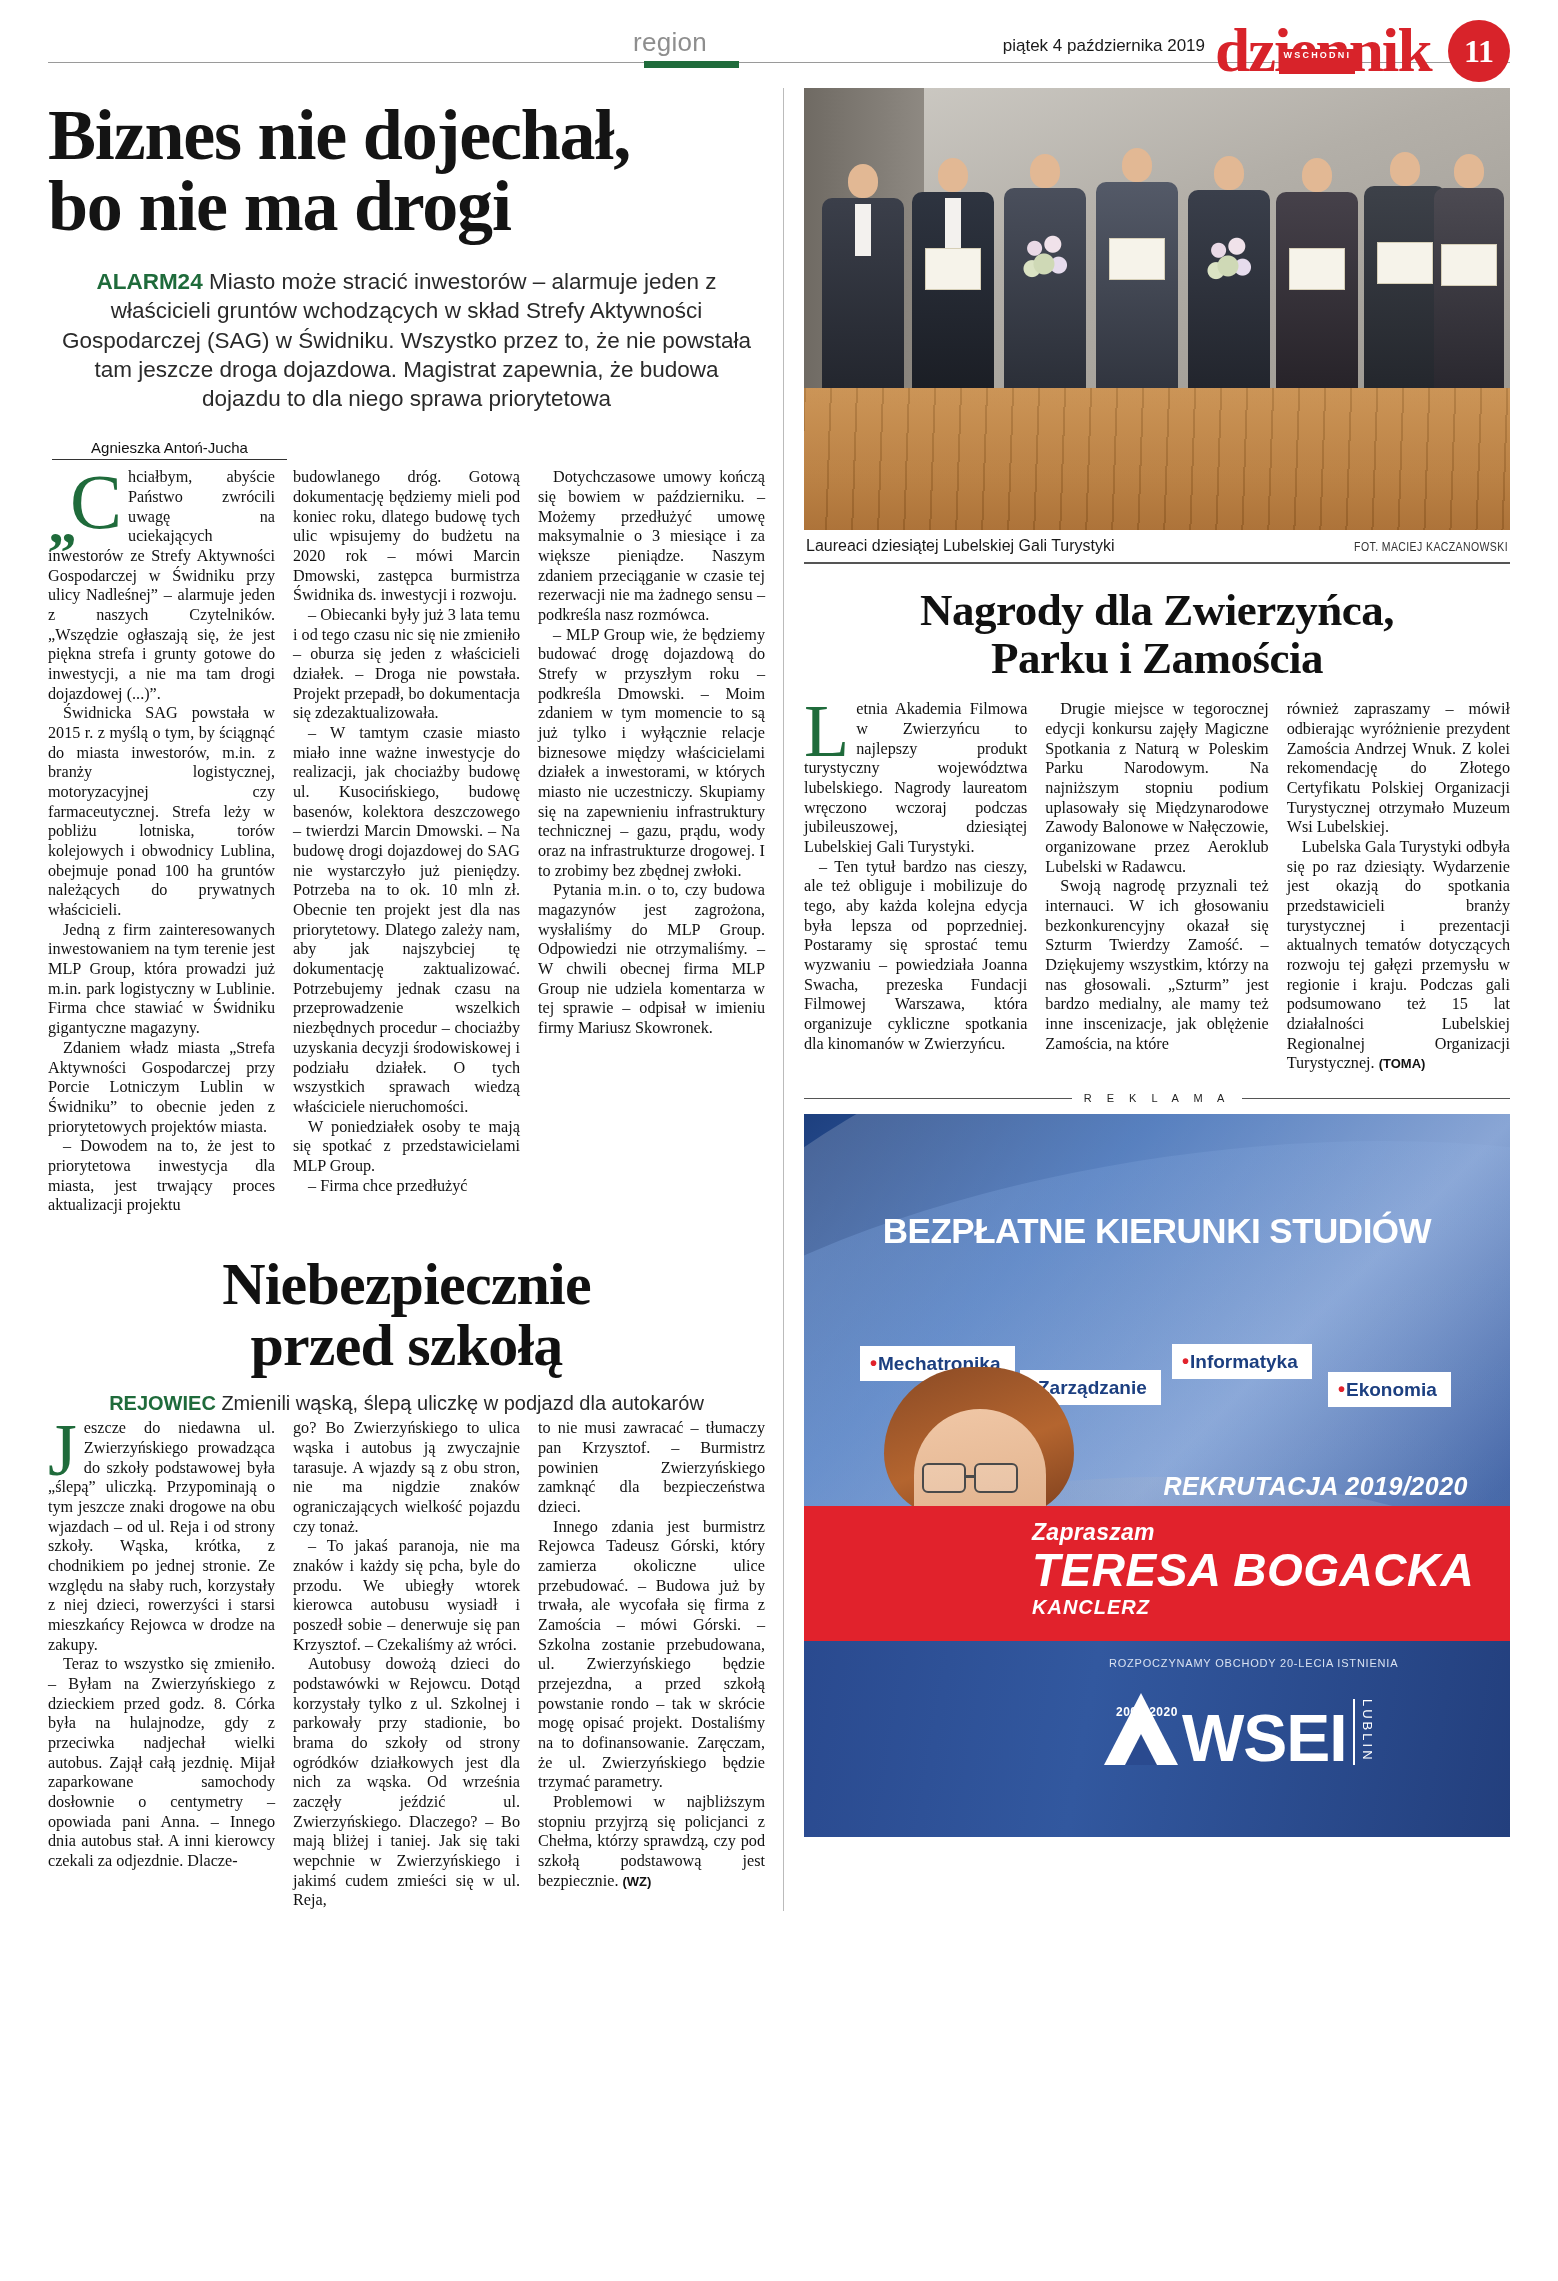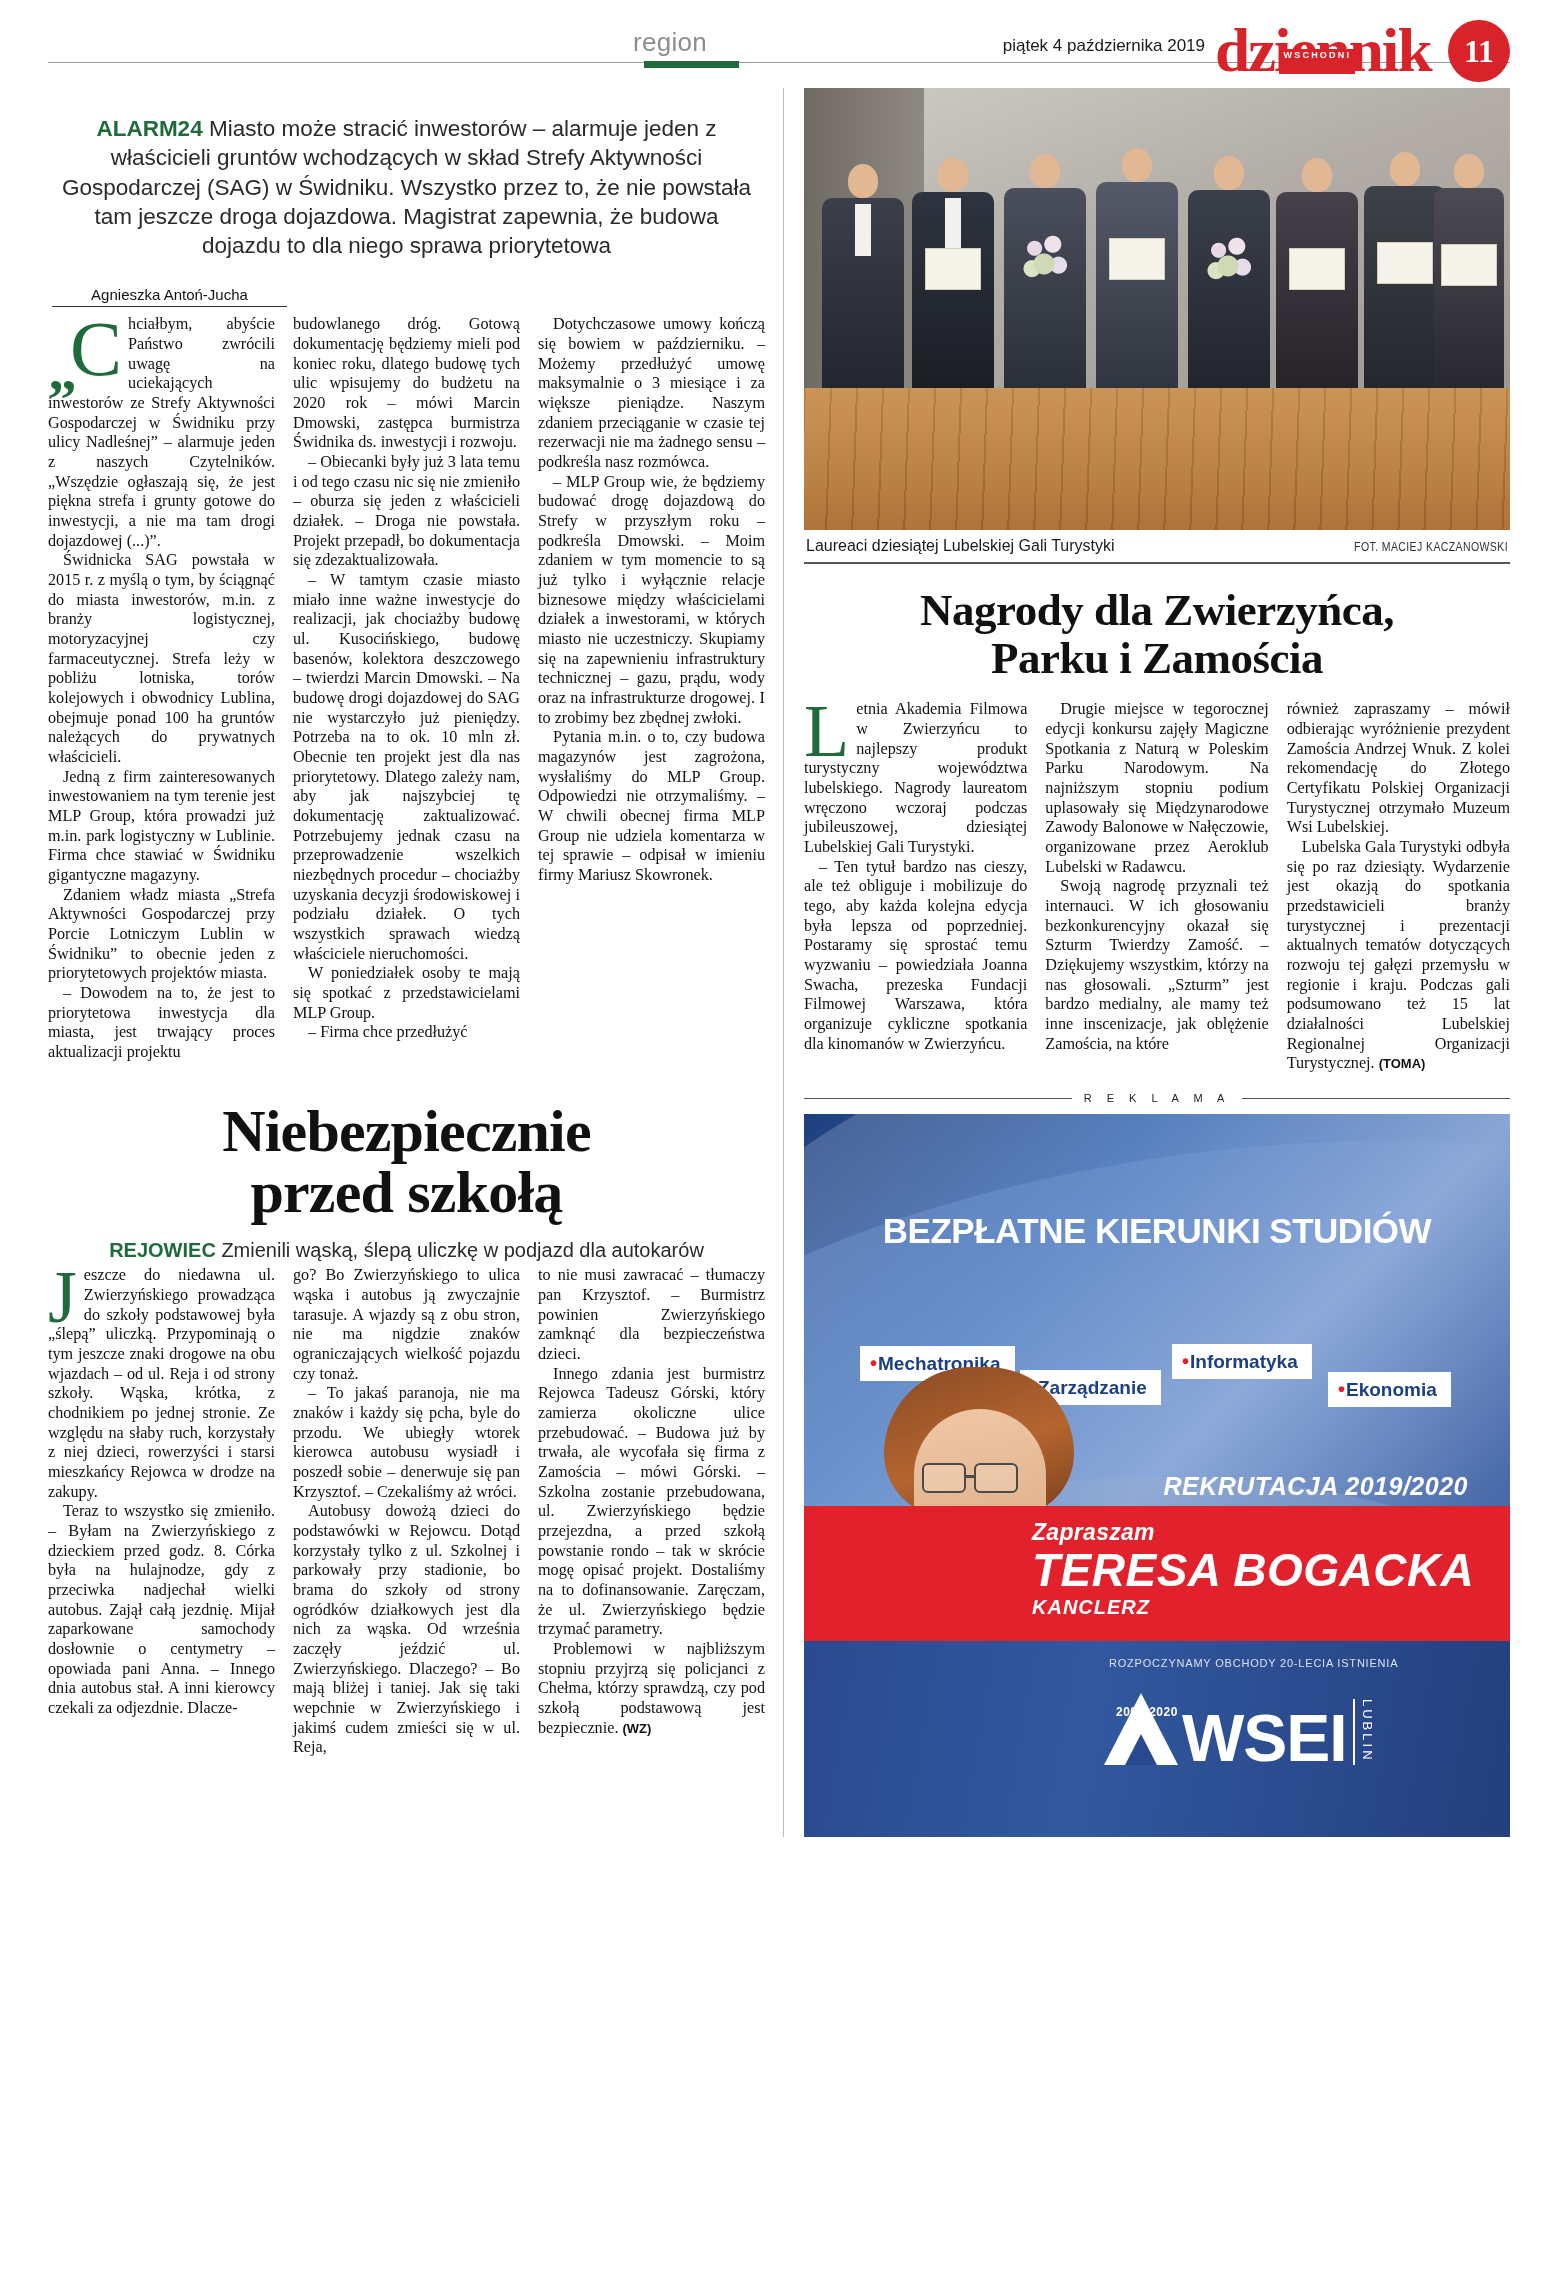--- a/index.html
+++ b/index.html
@@ -447,20 +447,24 @@
       <div class="logo-dziennik">dziennik</div>
       <div class="logo-wschodni">WSCHODNI</div>
     </div>
     <div class="page-badge">11</div>
   </div>
 
   <div class="body-grid">
 
     <div class="left-half">
 
+      <h1 class="lead-head">
+        <span>Biznes nie dojechał,</span><br>
+        <span>bo nie ma drogi</span>
+      </h1>
 
       <div class="lead-deck">
         <span class="deck-tag">ALARM24</span><span> Miasto może stracić inwestorów – alarmuje jeden z właścicieli gruntów wchodzących w skład Strefy Aktywności Gospodarczej (SAG) w Świdniku. Wszystko przez to, że nie powstała tam jeszcze droga dojazdowa. Magistrat zapewnia, że budowa dojazdu to dla niego sprawa priorytetowa</span>
       </div>
 
       <div class="byline">Agnieszka Antoń-Jucha</div>
 
       <div class="cols3">
         <div class="col">
           <p class="noind dropcap-para">

